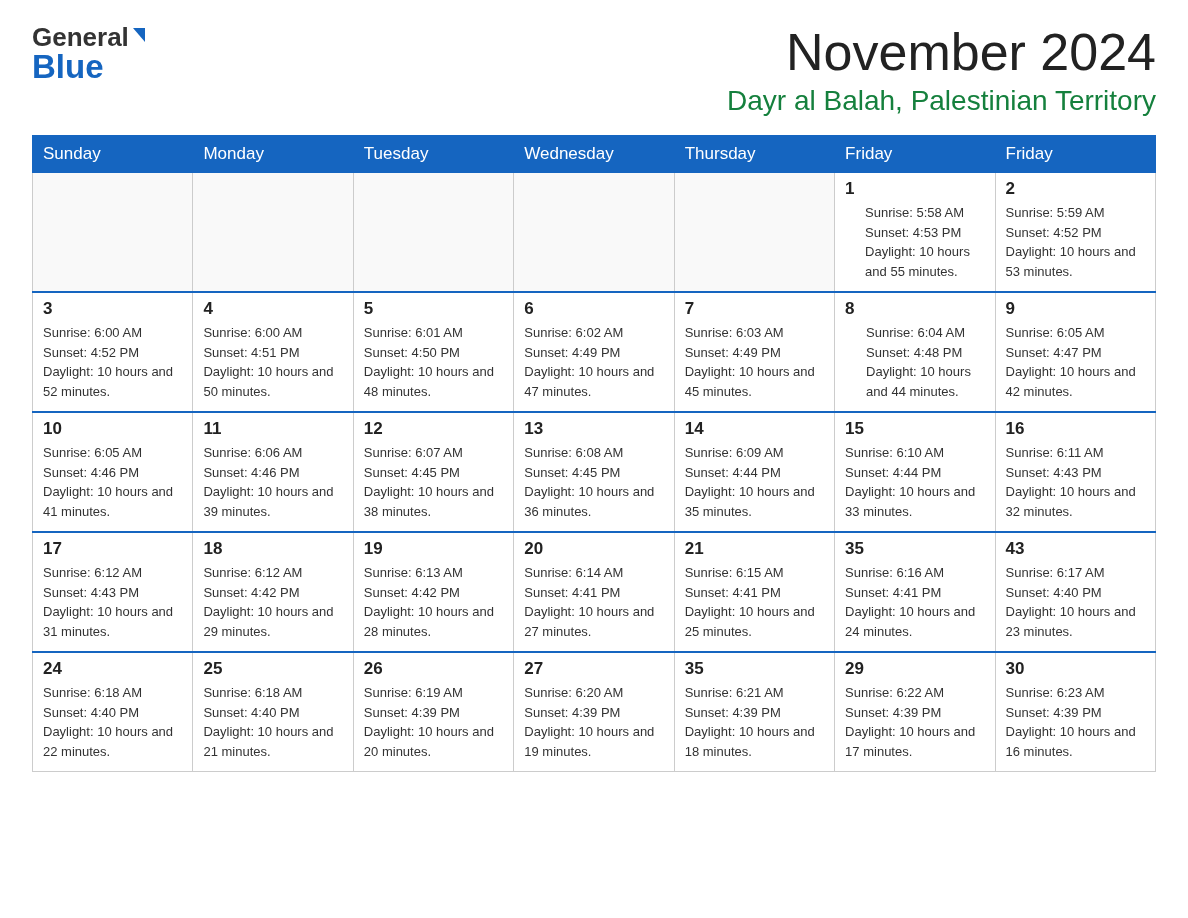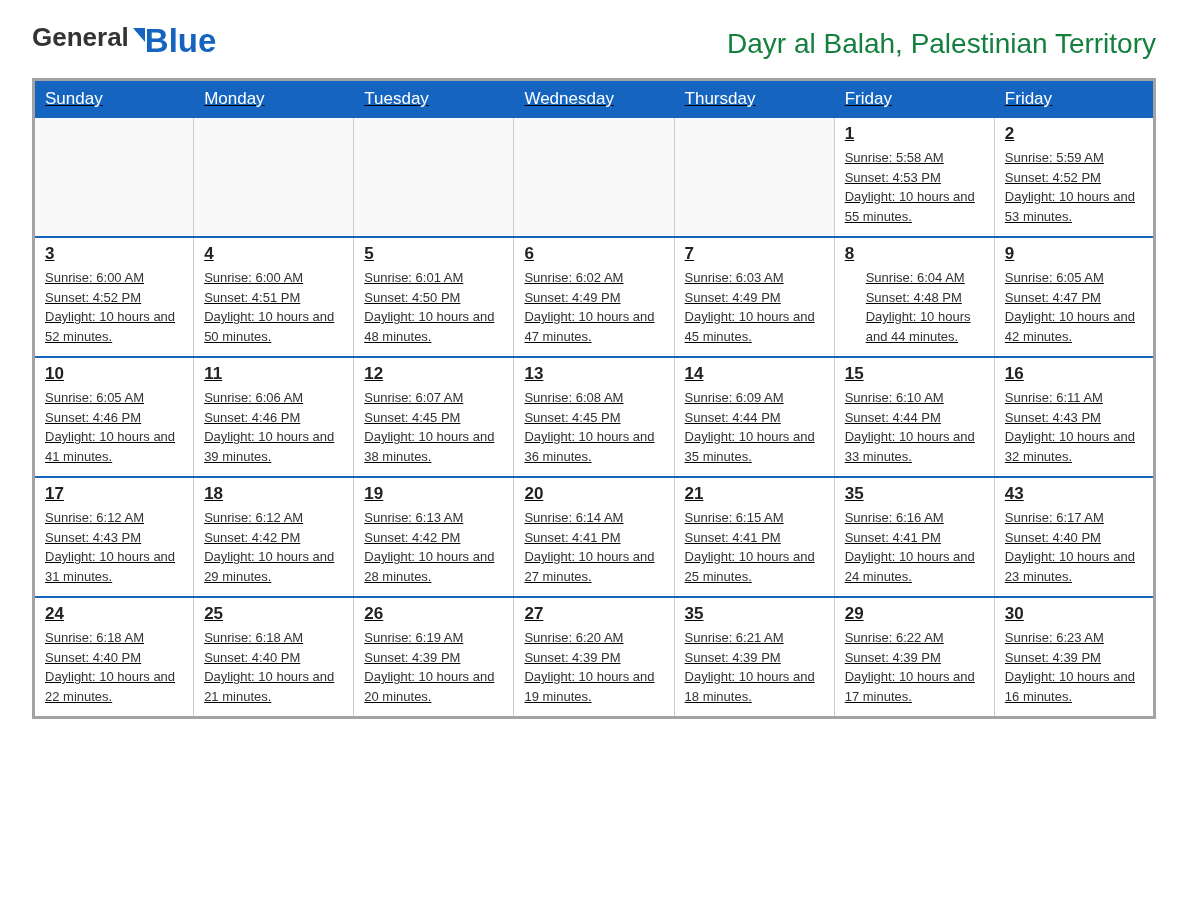--- a/index.html
+++ b/index.html
@@ -11,21 +11,21 @@
       min-height: 918px;
     }
     .header-area {
       display: flex;
       justify-content: space-between;
       align-items: flex-start;
       margin-bottom: 18px;
     }
     .logo {
       display: flex;
-      flex-direction: row;
+      flex-direction: column;
       align-items: flex-start;
     }
     .logo-general {
       font-size: 26px;
       font-weight: bold;
       color: #333;
       line-height: 1;
     }
     .logo-blue {
       font-size: 33px;
@@ -55,22 +55,21 @@
     }
     .calendar-subtitle {
       font-size: 28px;
       color: #15803d;
       margin-top: 4px;
       text-align: center;
     }
     .calendar-table {
       width: 100%;
       border-collapse: collapse;
-      border: 3px solid #a3a3a3;
-      text-decoration: underline;
+      border: 1px solid #a3a3a3;
     }
     .calendar-table th {
       background-color: #1565c0;
       color: #fff;
       font-size: 17px;
       font-weight: normal;
       padding: 8px 10px;
       text-align: left;
       border: 1px solid #1565c0;
     }
@@ -107,20 +106,21 @@
 
 <div class="header-area">
   <div class="logo">
     <div style="display:flex; align-items:center;">
       <span class="logo-general">General</span>
       <div class="logo-triangle"></div>
     </div>
     <span class="logo-blue">Blue</span>
   </div>
   <div class="title-area">
+    <div class="calendar-title">November 2024</div>
     <div class="calendar-subtitle">Dayr al Balah, Palestinian Territory</div>
   </div>
 </div>
 
 <table class="calendar-table" id="cal-table">
   <thead>
     <tr id="header-row">
     <th>Sunday</th>
         <th>Monday</th>
         <th>Tuesday</th>
@@ -132,21 +132,21 @@
   </thead>
   <tbody id="cal-body">
   <tr>
         <td class="empty-cell"></td>
         <td class="empty-cell"></td>
         <td class="empty-cell"></td>
         <td class="empty-cell"></td>
         <td class="empty-cell"></td>
         <td>
           <span class="day-number">1</span>
-          <div class="day-info" style="white-space: pre-line;">Sunrise: 5:58 AM
+          <div class="day-info" style="white-space: pre-line; margin-left: 20px;">Sunrise: 5:58 AM
 Sunset: 4:53 PM
 Daylight: 10 hours and 55 minutes.</div>
         </td>
         <td>
           <span class="day-number">2</span>
           <div class="day-info" style="white-space: pre-line;">Sunrise: 5:59 AM
 Sunset: 4:52 PM
 Daylight: 10 hours and 53 minutes.</div>
         </td>
       </tr>

